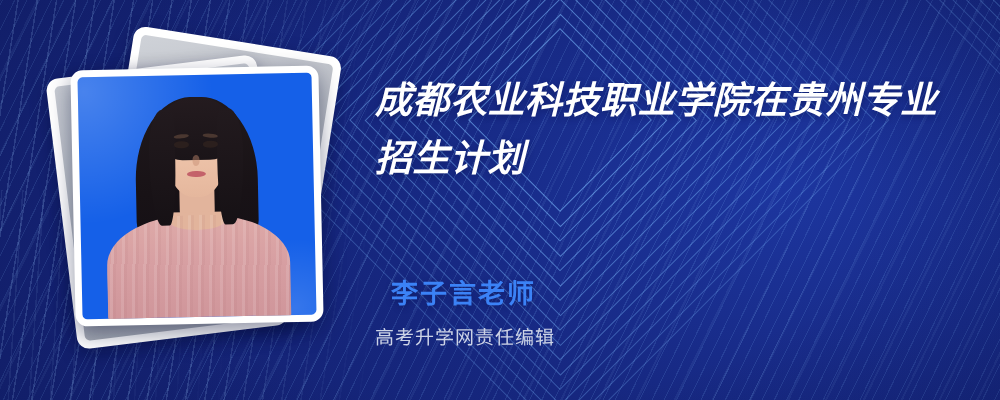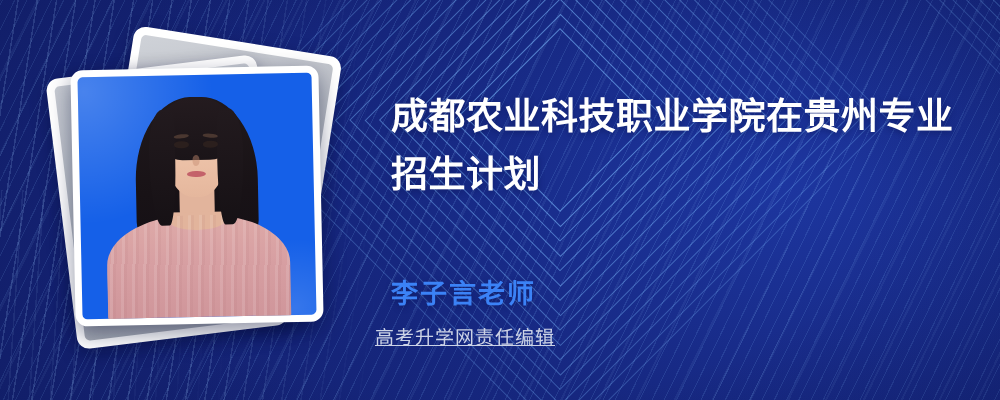--- a/index.html
+++ b/index.html
@@ -311,47 +311,47 @@
     left: 375px;
     top: 0;
     width: 600px;
     height: 400px;
   }
   .title {
     position: absolute;
     top: 72px;
     left: 0;
     width: 580px;
-    margin: 16px;
+    margin: 0;
     color: #ffffff;
     font-size: 37px;
     line-height: 58px;
     font-weight: bold;
     letter-spacing: .5px;
     text-shadow: 0 2px 6px rgba(6,16,70,0.45);
+    font-style: italic;
   }
   .author-name {
     position: absolute;
     top: 272px;
     left: 16px;
     color: #3b82f6;
     font-size: 27px;
     font-weight: bold;
     letter-spacing: 2px;
     text-shadow: 0 2px 6px rgba(6,16,70,0.45);
   }
   .author-role {
     position: absolute;
     top: 322px;
     left: 0px;
     color: #ccd3e6;
     font-size: 19px;
     font-weight: normal;
     letter-spacing: 1px;
-    text-decoration: underline;
   }
 </style>
 </head>
 <body>
 
 <div class="banner">
 
   <div class="bg-base"></div>
   <div class="bg-hatch"></div>
   <div class="bg-hatch-2"></div>

